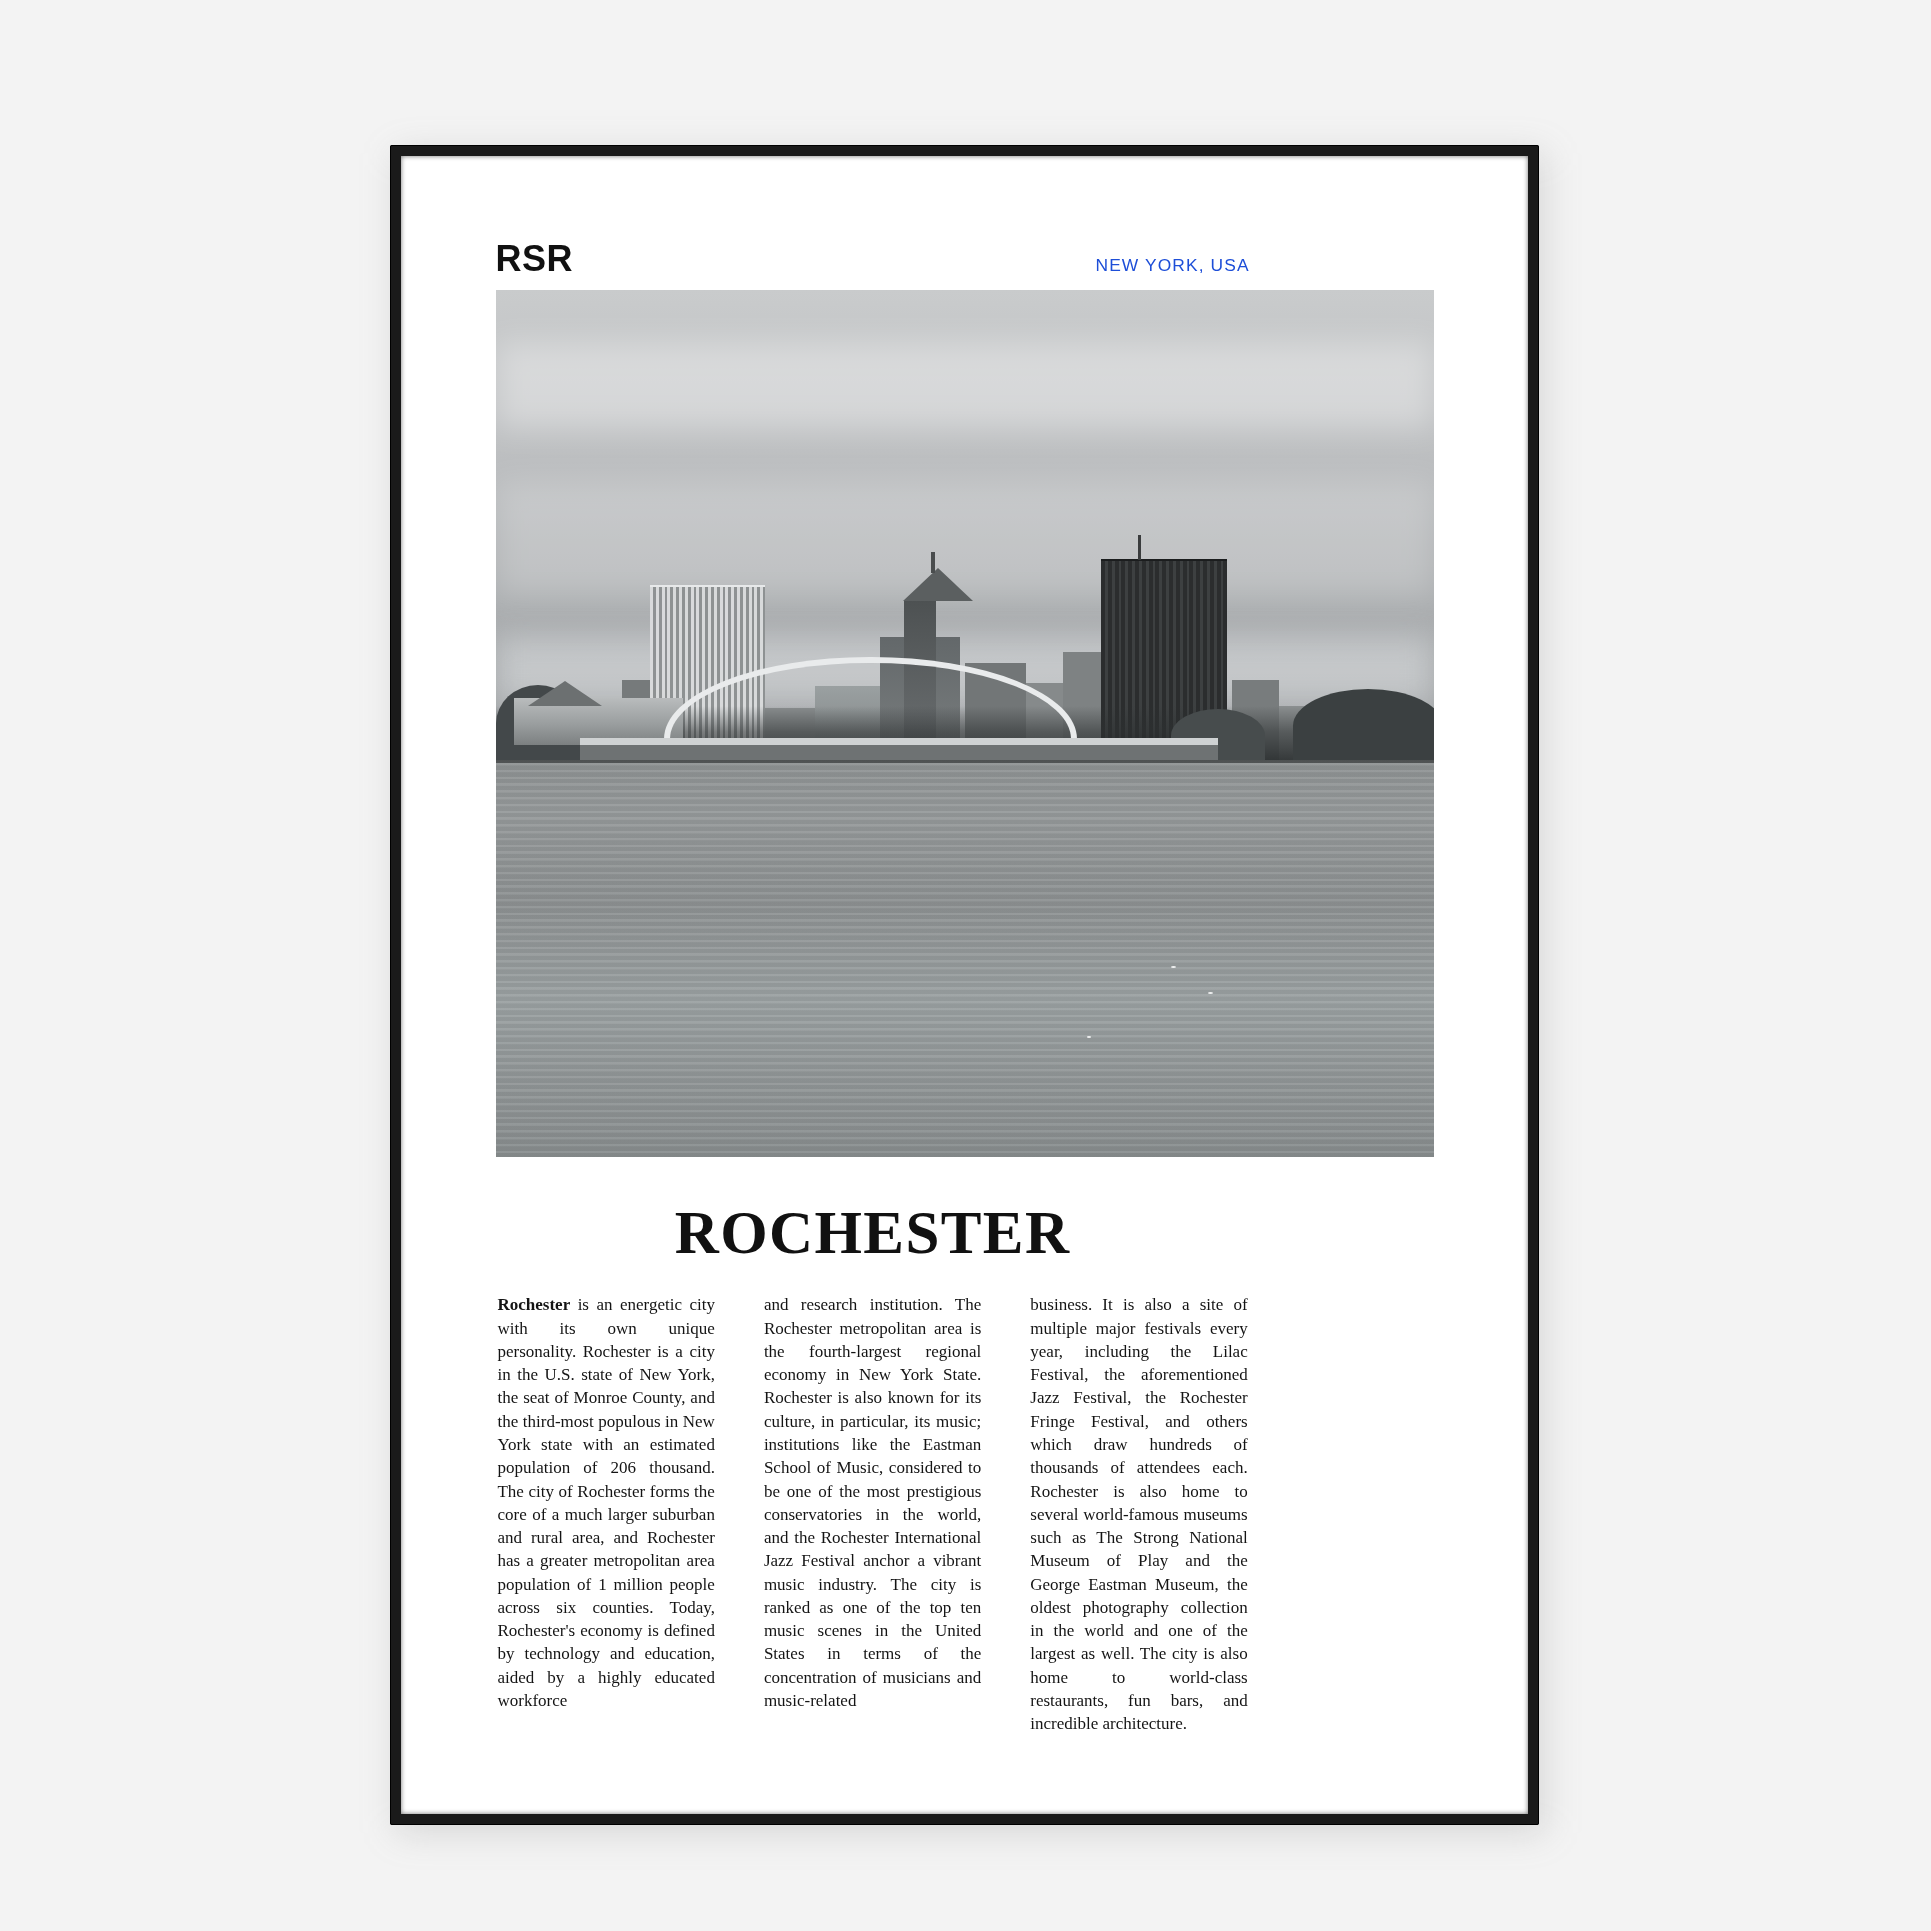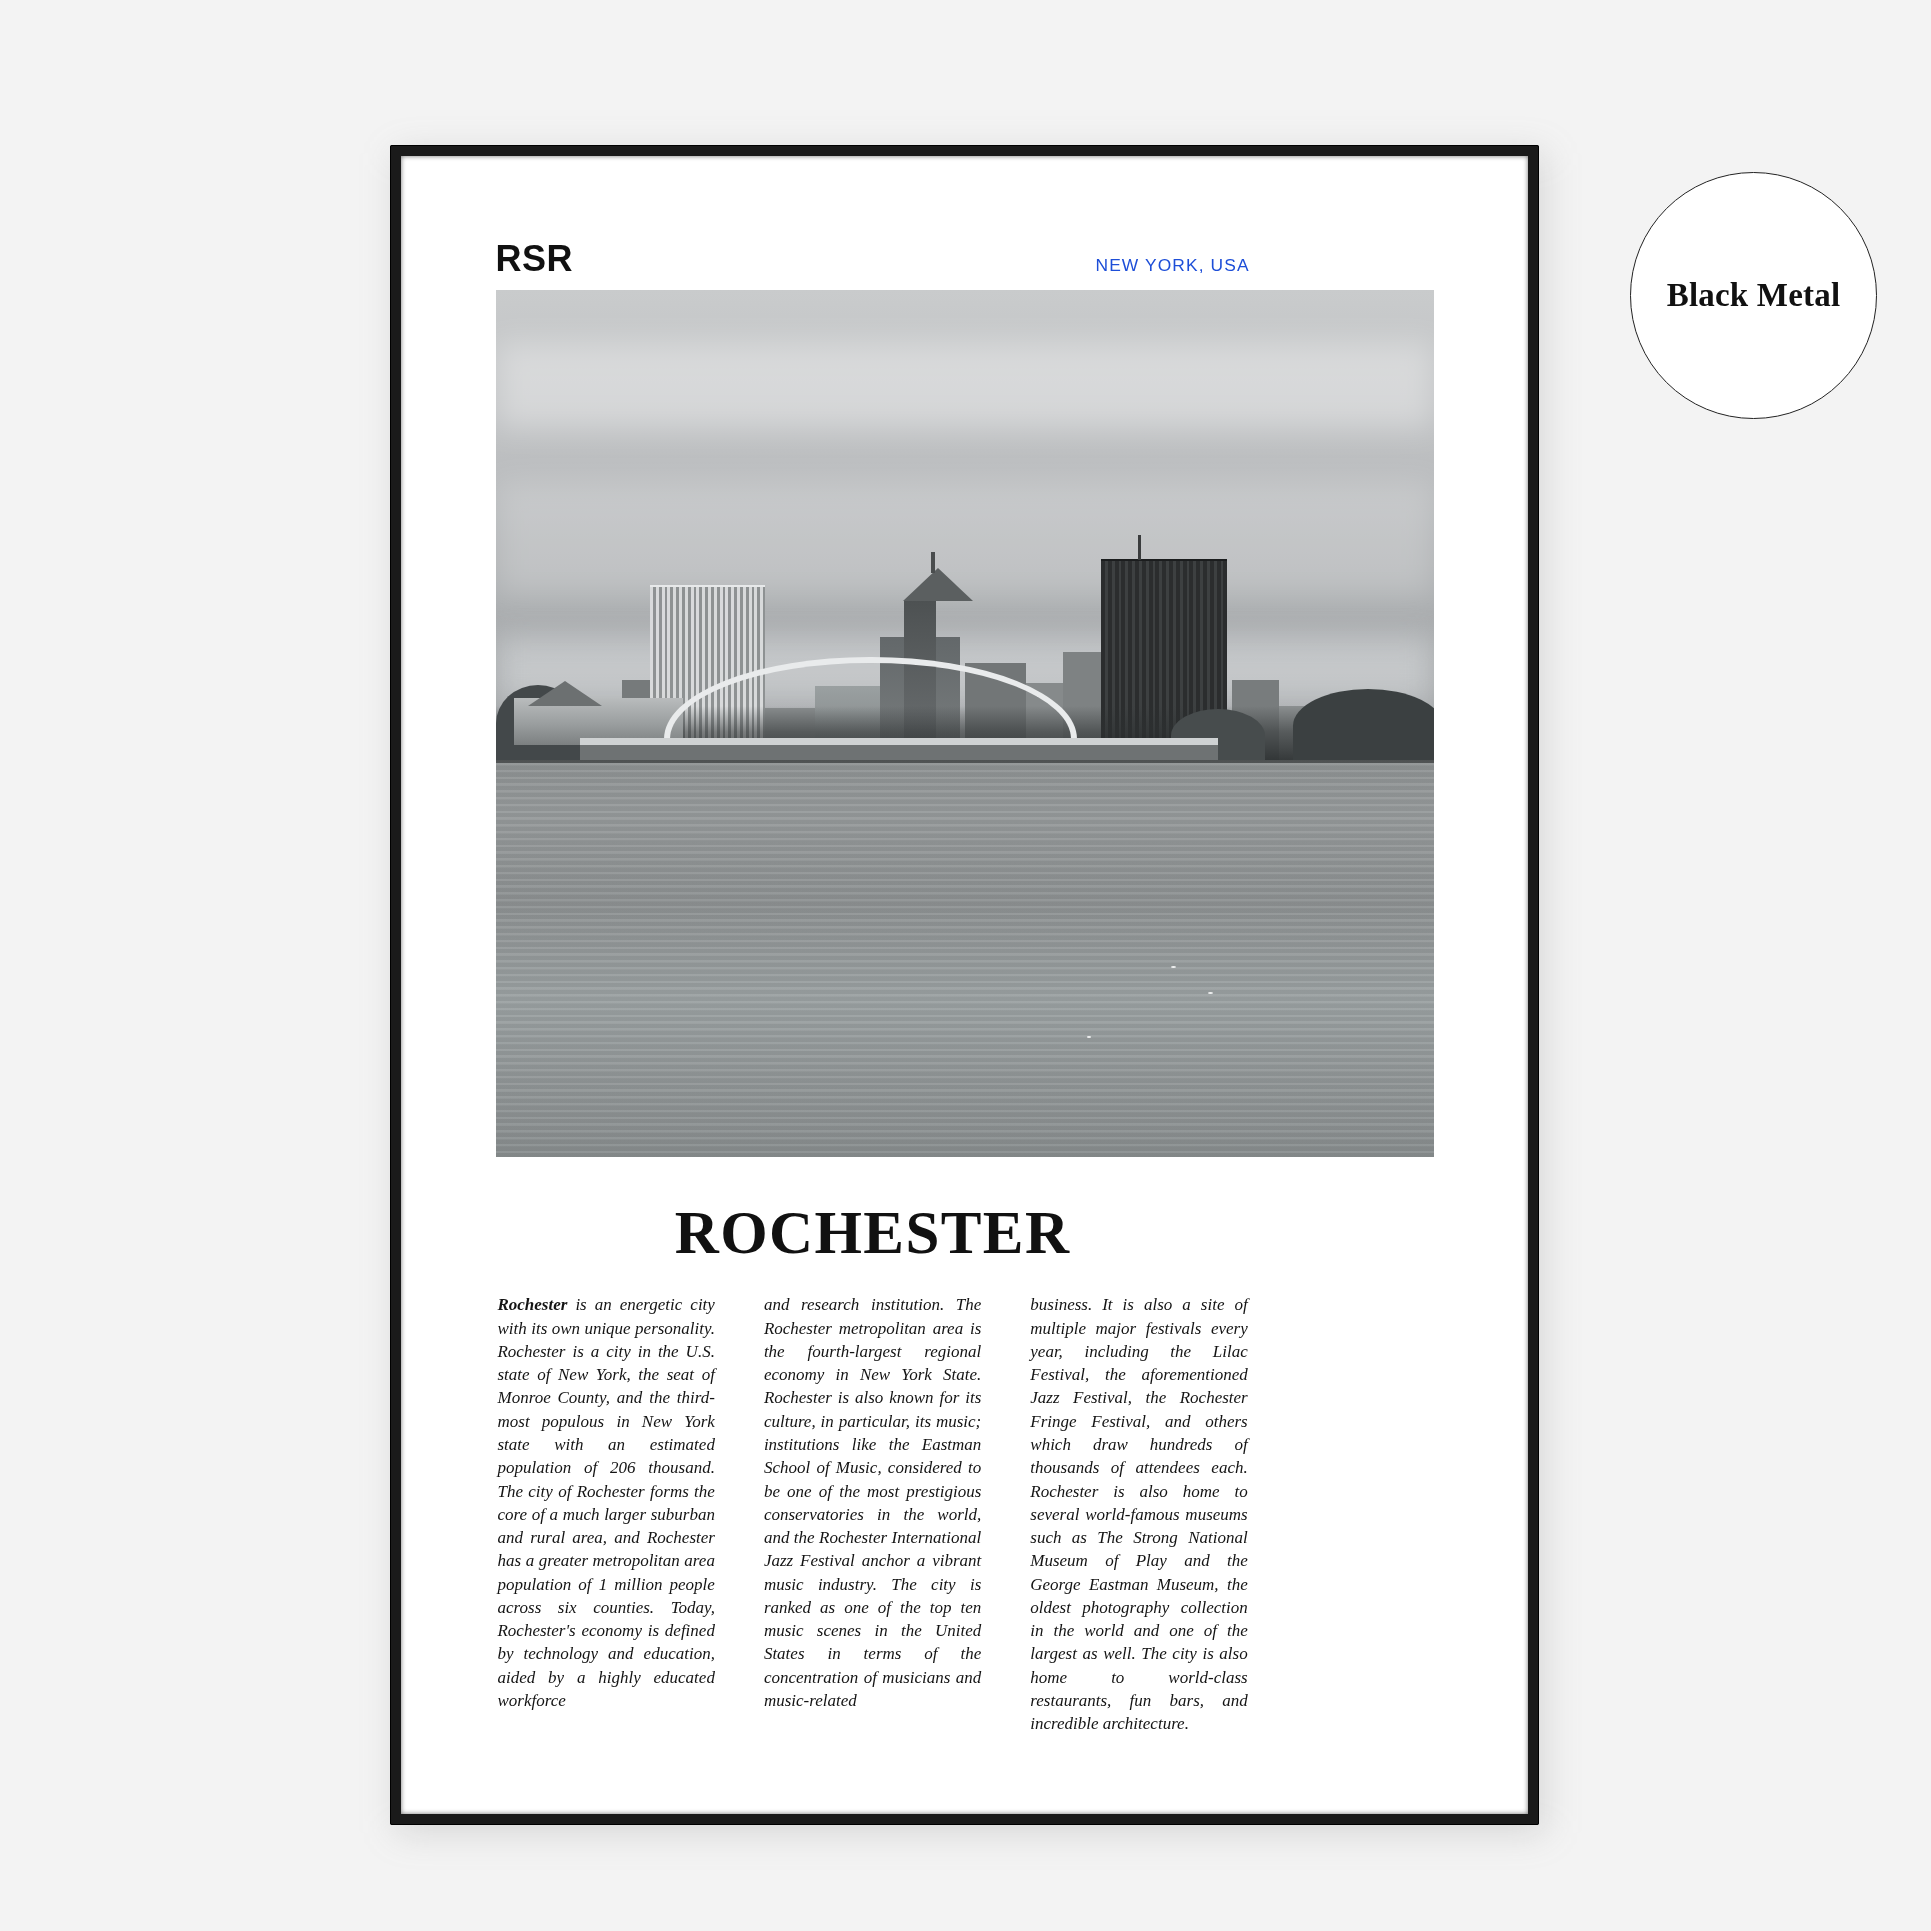--- a/index.html
+++ b/index.html
@@ -238,21 +238,20 @@
     color: #111;
     margin-top: 41px;
     margin-bottom: 25px;
   }
 
   
   .columns {
     display: flex;
     gap: 49px;
     padding: 0 1.9px;
-    font-style: italic;
   }
   .col {
     flex: 1;
     font-family: "Liberation Serif", serif;
     font-size: 17px;
     line-height: 1.37;
     text-align: justify;
     color: #141414;
     hyphens: auto;
   }
@@ -347,18 +346,15 @@
         <div class="columns">
           <div class="col"><b>Rochester</b><span> is an energetic city with its own unique personality. Rochester is a city in the U.S. state of New York, the seat of Monroe County, and the third-most populous in New York state with an estimated population of 206 thousand. The city of Rochester forms the core of a much larger suburban and rural area, and Rochester has a greater metropolitan area population of 1 million people across six counties. Today, Rochester's economy is defined by technology and education, aided by a highly educated workforce</span></div>
           <div class="col"><span>and research institution. The Rochester metropolitan area is the fourth-largest regional economy in New York State. Rochester is also known for its culture, in particular, its music; institutions like the Eastman School of Music, considered to be one of the most prestigious conservatories in the world, and the Rochester International Jazz Festival anchor a vibrant music industry. The city is ranked as one of the top ten music scenes in the United States in terms of the concentration of musicians and music-related</span></div>
           <div class="col"><span>business. It is also a site of multiple major festivals every year, including the Lilac Festival, the aforementioned Jazz Festival, the Rochester Fringe Festival, and others which draw hundreds of thousands of attendees each. Rochester is also home to several world-famous museums such as The Strong National Museum of Play and the George Eastman Museum, the oldest photography collection in the world and one of the largest as well. The city is also home to world-class restaurants, fun bars, and incredible architecture.</span></div>
         </div>
 
       </div>
     </div>
   </div>
 
-  <div class="swatch">
-    <div class="swatch-label">Black Metal</div>
-  </div>
 
 </div>
 
 
 </body></html>

